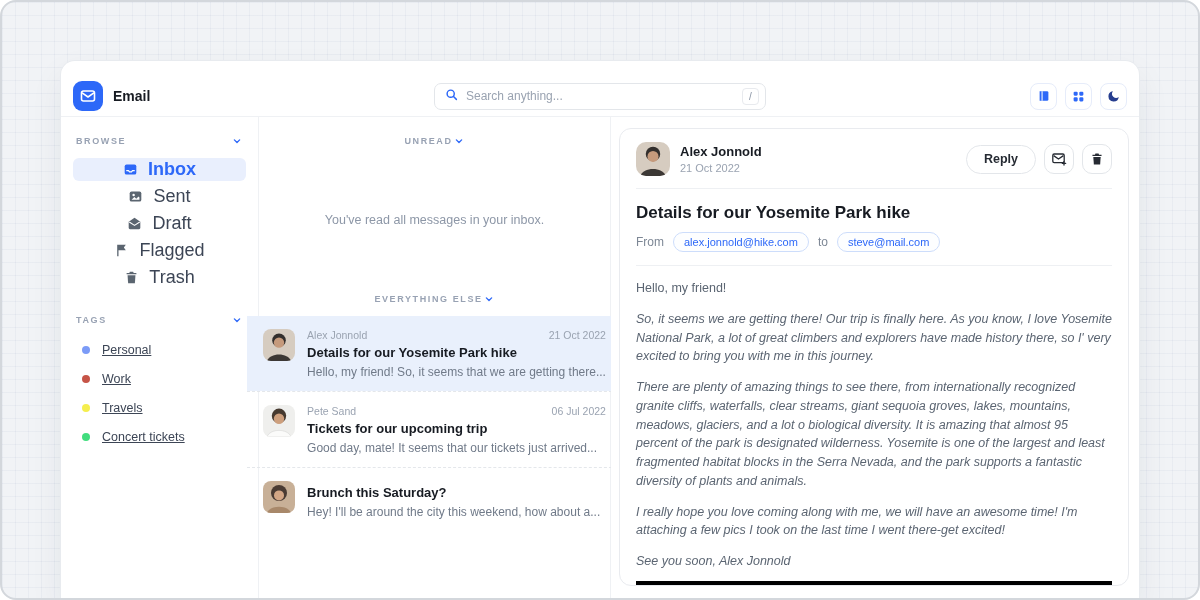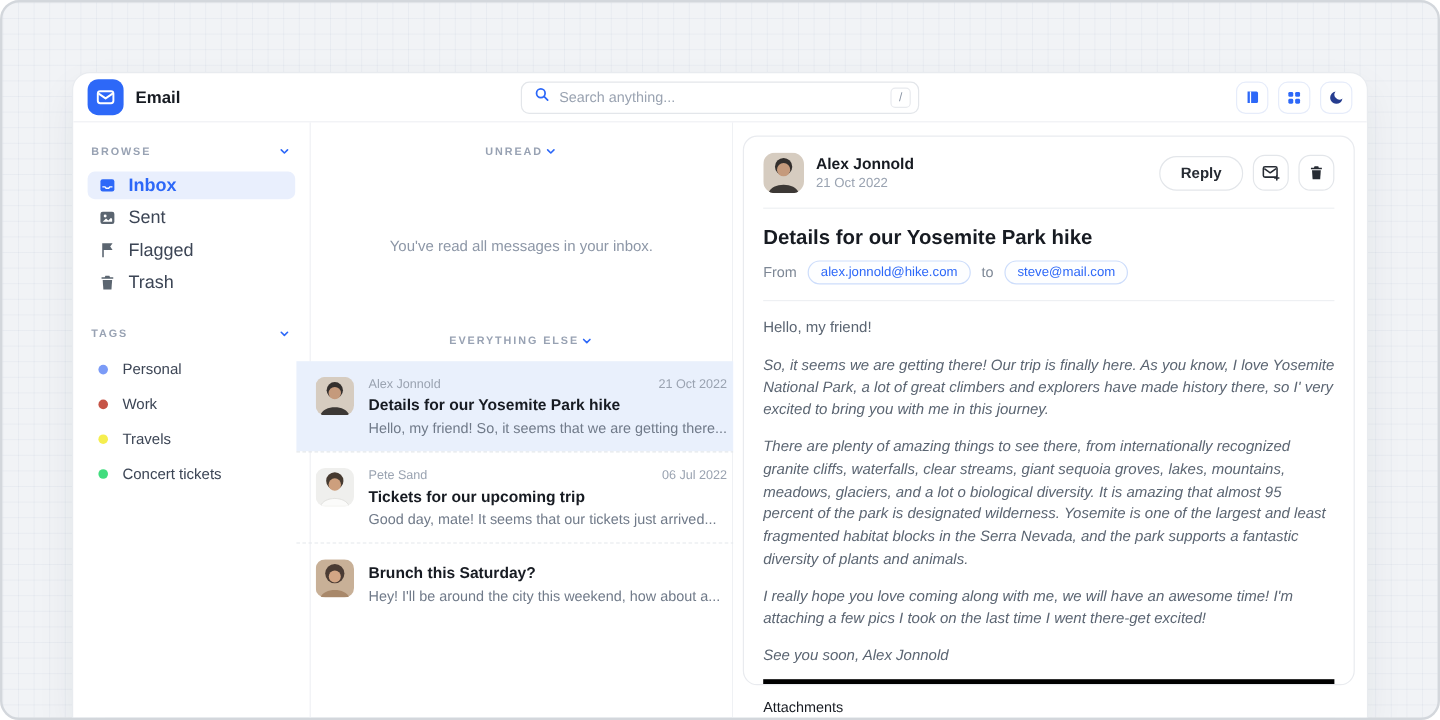--- a/index.html
+++ b/index.html
@@ -13,40 +13,40 @@
       linear-gradient(90deg, rgba(120,140,170,.07) 1px, transparent 1px);
     background-size:13px 13px;
   }
   .app {
     position:absolute; left:59px; right:59px; top:59px; bottom:0;
     background:#fff; border-radius:14px 14px 0 0;
     box-shadow:0 0 0 1px #e8ebef, 0 14px 34px rgba(30,40,60,.07);
     display:flex; flex-direction:column; overflow:hidden;
   }
   
-  .topbar { height:41px; flex:none; border-bottom:1px solid #eff1f4; display:flex; align-items:center; padding:0 12px; position:relative; }
+  .topbar { height:41px; flex:none; border-bottom:1px solid #eff1f4; display:flex; align-items:center; padding:0 12px; position:relative;margin-top:15px; }
   .brand { display:flex; align-items:center; gap:10px; }
   .logo { width:30px; height:30px; border-radius:9px; background:#2d68f8; display:grid; place-items:center; }
   .brand-name { font-size:14px; font-weight:700; color:#171b22; }
   .search { position:absolute; left:50%; transform:translateX(-50%); width:332px; height:27px; border:1px solid #e3e6ea; border-radius:7px; display:flex; align-items:center; gap:8px; padding:0 6px 0 10px; background:#fff; }
   .search input { border:0; outline:0; flex:1; font-size:12px; color:#404040; font-family:inherit; background:transparent; }
   .search input::placeholder { color:#9aa3b1; }
   .kbd { width:17px; height:17px; flex:none; border:1px solid #e8eaee; border-radius:4px; font-size:10px; color:#8b95a5; display:grid; place-items:center; }
   .top-actions { margin-left:auto; display:flex; gap:8px; }
   .icon-btn { width:27px; height:27px; border:1px solid #e6ecfa; border-radius:8px; background:#fff; display:grid; place-items:center; cursor:pointer; }
   
   .main { flex:1; display:flex; min-height:0; }
   .sidebar { width:198px; flex:none; border-right:1px solid #eff1f4; padding:18px 12px; }
   .section-head { display:flex; justify-content:space-between; align-items:center; color:#98a2b3; font-size:9px; font-weight:700; letter-spacing:1.6px; padding:0 3px; }
   .nav { margin-top:11px; display:flex; flex-direction:column; gap:4px; }
-  .nav-item { display:flex; align-items:center; gap:10px; height:23px; padding:0 9px; border-radius:6px; font-size:15px; color:#3c4555; font-weight:500; cursor:pointer; }
+  .nav-item { display:flex; align-items:center; gap:10px; height:23px; padding:0 9px; border-radius:6px; font-size:18px; color:#3c4555; font-weight:500; cursor:pointer;justify-content:center; }
   .nav-item.active { background:#e9effd; color:#2d68f8; font-weight:600; }
   .nav-item svg { flex:none; }
   .tags-block { margin-top:25px; }
-  .tag-item { display:flex; align-items:center; gap:12px; height:25px; padding:0 9px; font-size:12.5px; color:#3c4555; font-weight:500; cursor:pointer; }
+  .tag-item { display:flex; align-items:center; gap:12px; height:25px; padding:0 9px; font-size:12.5px; color:#3c4555; font-weight:500; cursor:pointer;text-decoration:underline; }
   .dot { width:8px; height:8px; border-radius:50%; flex:none; }
   
   .list-col { width:352px; flex:none; border-right:1px solid #eff1f4; padding-top:18px; display:flex; flex-direction:column;align-items:center; }
   .list-col .section-head { padding:0 19px; }
   .empty { height:146px; display:grid; place-items:center; color:#8d97a7; font-size:12.5px; }
   .mail-list { margin-top:11px; }
   .mail-item { display:flex; gap:12px; padding:13px 16px 12px; cursor:pointer; }
   .mail-item + .mail-item { border-top:1px dashed #e4e7eb; }
   .mail-item.selected { background:#e9f0fc; }
   .avatar { width:32px; height:32px; border-radius:8px; overflow:hidden; flex:none; }
@@ -144,20 +144,27 @@
           <div class="nav-item">
             <svg width="15" height="15" viewBox="0 0 16 16">
                 <rect x="1.8" y="2.6" width="12.4" height="10.8" rx="2" fill="#5b6570"></rect>
                 <circle cx="6" cy="6.4" r="1.3" fill="#fff"></circle>
                 <path d="M3.8 11.4 6.8 8.6l2 1.8 2.4-2.4 1 1v2.4z" fill="#fff"></path>
               </svg>
             <span>Sent</span>
           </div>
           <div class="nav-item">
             <svg width="15" height="15" viewBox="0 0 16 16">
+                <path d="M8 1.8 14.2 6v6.6a1.4 1.4 0 0 1-1.4 1.4H3.2a1.4 1.4 0 0 1-1.4-1.4V6z" fill="#5b6570"></path>
+                <path d="M2.4 6.4 8 10l5.6-3.6" fill="none" stroke="#fff" stroke-width="1.2" stroke-linejoin="round"></path>
+              </svg>
+            <span>Draft</span>
+          </div>
+          <div class="nav-item">
+            <svg width="15" height="15" viewBox="0 0 16 16">
                 <path d="M3.4 1.8h9.2l-2.1 3 2.1 3H4.8v6.4H3.4z" fill="#5b6570"></path>
               </svg>
             <span>Flagged</span>
           </div>
           <div class="nav-item">
             <svg width="15" height="15" viewBox="0 0 16 16">
                 <path d="M6.2 1.8h3.6l.5 1.4h2.9v1.4H2.8V3.2h2.9z" fill="#5b6570"></path>
                 <path d="M3.8 5.6h8.4l-.6 8.6H4.4z" fill="#5b6570"></path>
               </svg>
             <span>Trash</span>

